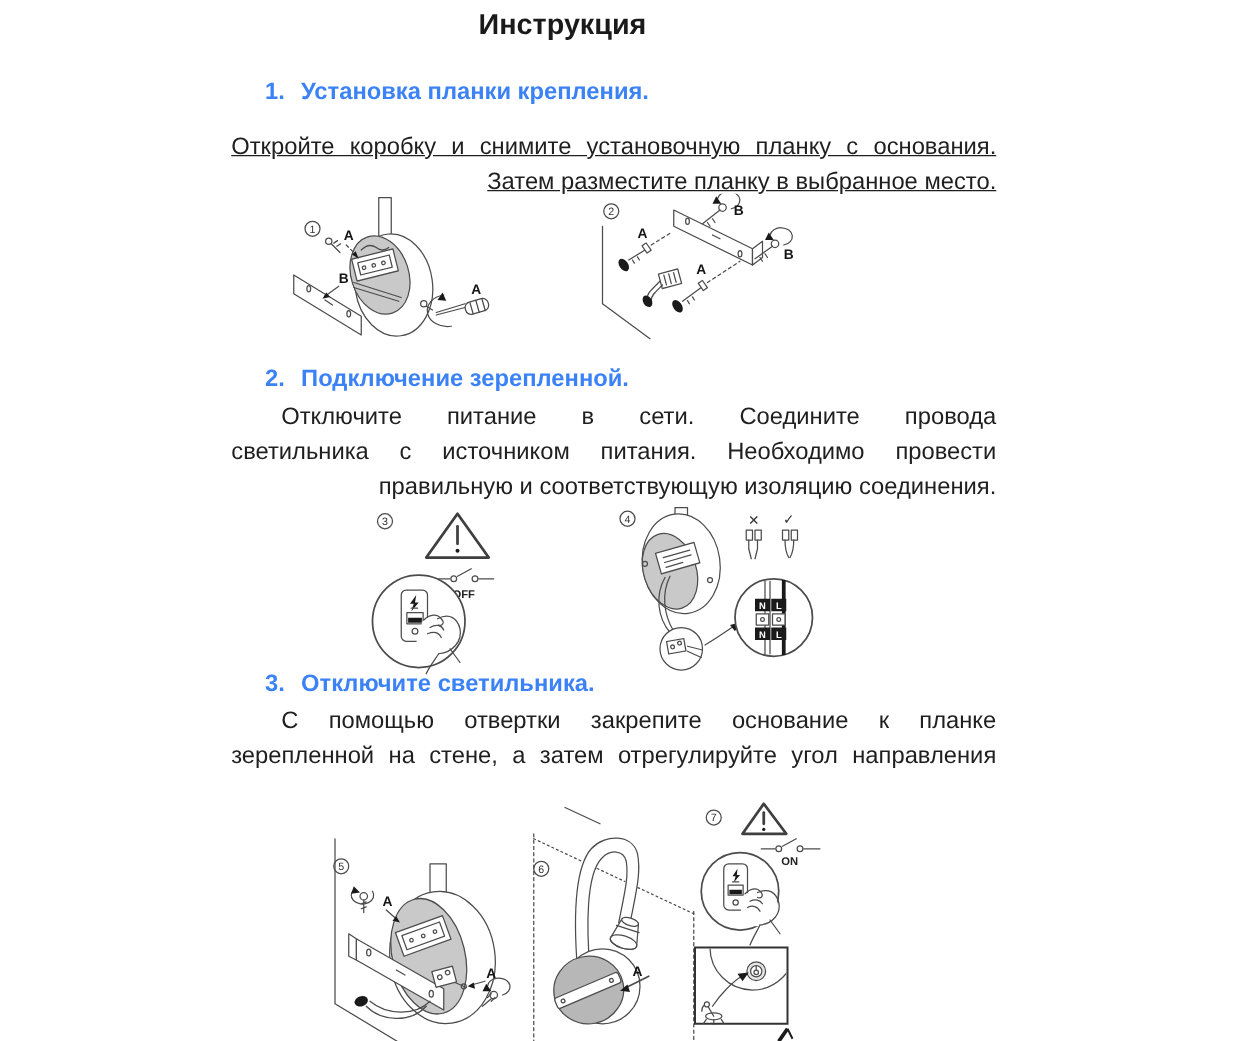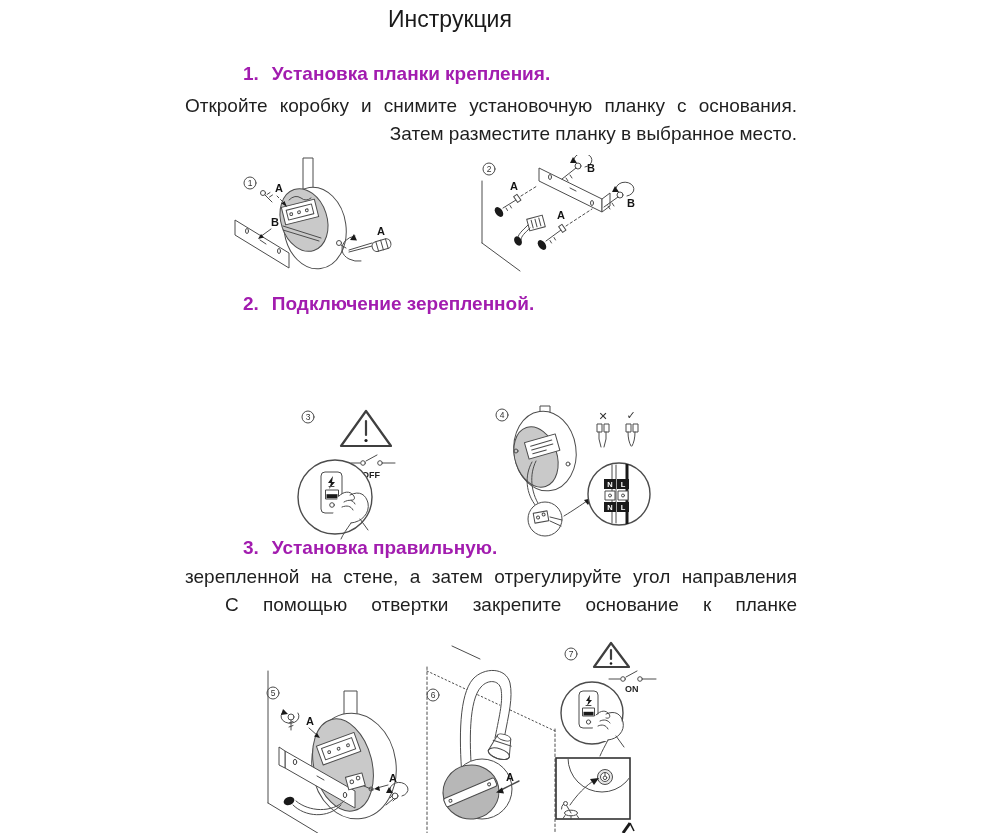--- a/index.html
+++ b/index.html
@@ -2,23 +2,23 @@
 <html><head>
 <meta charset="utf-8">
 <style>
   html,body{margin:0;padding:0;background:#fff;}
   #page{
     position:relative;width:1000px;height:833px;background:#ffffff;
     font-family:"Liberation Sans",sans-serif;color:#1c1c1c;overflow:hidden;
   }
   .doc-title{
     position:absolute;top:6px;left:0;width:900px;text-align:center;
-    font-size:23px;font-weight:400;color:#1a1a1a;
+    font-size:23px;font-weight:700;color:#1a1a1a;
   }
-  .sec-head{position:absolute;left:243px;font-size:19px;font-weight:700;color:#a21caf;white-space:nowrap;}
+  .sec-head{position:absolute;left:212px;font-size:19px;font-weight:700;color:#3b82f6;white-space:nowrap;}
   .sec-head .num{display:inline-block;margin-right:13px;}
   .para{position:absolute;left:185px;width:612px;font-size:19px;line-height:28px;color:#1f1f1f;}
   .jline{text-align:justify;text-align-last:justify;}
   .nline{text-align:right;}
   .indent{padding-left:40px;}
   .fig{position:absolute;}
   
   .ln{fill:none;stroke:#4c4c4c;stroke-width:1;stroke-linecap:round;stroke-linejoin:round;}
   .ln2{fill:none;stroke:#3f3f3f;stroke-width:2.2;stroke-linecap:round;stroke-linejoin:round;}
   .fw{fill:#ffffff;stroke:#4c4c4c;stroke-width:1;stroke-linejoin:round;}
@@ -37,21 +37,21 @@
 </head>
 <body>
 
 <div id="page">
 
   <div class="doc-title">Инструкция</div>
 
   <div class="sec-head" style="top:63px;">
     <span class="num">1.</span><span>Установка планки крепления.</span>
   </div>
-  <div class="para" style="top:92px;">
+  <div class="para" style="top:104px;text-decoration:underline;">
     <div class="jline">Откройте коробку и снимите установочную планку с основания.</div>
     <div class="nline">Затем разместите планку в выбранное место.</div>
   </div>
 
   <svg class="fig" style="left:227px;top:150px;" width="235" height="145" viewBox="0 0 235 145">
     <circle class="ln" cx="23" cy="33" r="6"></circle>
     <text class="cnum" x="23" y="36">1</text>
 
     <path class="fw" d="M76,8 L76,46 L86,48 L86,8 Z"></path>
 
@@ -145,20 +145,25 @@
       <ellipse class="fb" cx="72" cy="90" rx="3.5" ry="5.5" transform="rotate(-35 72 90)"></ellipse>
       <path class="ln" d="M76,86 L91,75 M80,85.5 l1.5,2.5 M84,82.5 l1.5,2.5"></path>
       <rect class="fw" x="90" y="70" width="4" height="7" transform="rotate(-35 92 73)"></rect>
       <path class="ln dash" d="M96,71 L122,54"></path>
     </g>
     <text class="lbl" x="87" y="64">A</text>
   </svg>
 
   <div class="sec-head" style="top:293px;">
     <span class="num">2.</span><span>Подключение зерепленной.</span>
+  </div>
+  <div class="para" style="top:320px;">
+    <div class="jline indent">Отключите питание в сети. Соедините провода</div>
+    <div class="jline">светильника с источником питания. Необходимо провести</div>
+    <div class="nline">правильную и соответствующую изоляцию соединения.</div>
   </div>
 
   <svg class="fig" style="left:288px;top:402px;" width="135" height="140" viewBox="0 0 135 140">
     <circle class="ln" cx="20" cy="15" r="6"></circle>
     <text class="cnum" x="20" y="18">3</text>
     <g>
       <path class="ln2" d="M78,9 L103,44 L53,44 Z"></path>
       <path class="ln2" d="M78,19 V33"></path>
       <circle class="fb" cx="78" cy="38.5" r="1.6"></circle>
     </g>
@@ -238,25 +243,25 @@
       <rect class="fb" x="116" y="100" width="12" height="10"></rect>
       <rect class="fb" x="129" y="100" width="12" height="10"></rect>
     </g>
     <text class="nl" x="122" y="85">N</text>
     <text class="nl" x="135" y="85">L</text>
     <text class="nl" x="122" y="108">N</text>
     <text class="nl" x="135" y="108">L</text>
   </svg>
 
   <div class="sec-head" style="top:537px;">
-    <span class="num">3.</span><span>Установка правильную.</span>
+    <span class="num">3.</span><span>Отключите светильника.</span>
   </div>
   <div class="para" style="top:563px;">
+    <div class="jline indent">С помощью отвертки закрепите основание к планке</div>
     <div class="jline">зерепленной на стене, а затем отрегулируйте угол направления</div>
-    <div class="jline indent">С помощью отвертки закрепите основание к планке</div>
   </div>
 
   <svg class="fig" style="left:243px;top:645px;" width="190" height="190" viewBox="0 0 190 190">
     <circle class="ln" cx="30" cy="48" r="6"></circle>
     <text class="cnum" x="30" y="51">5</text>
     <path class="ln" d="M25,26 V158 M25,158 L78,190"></path>
     <path class="fw" d="M101,46 L101,80 L114,82 L114,46 Z"></path>
     <ellipse class="fw" cx="111" cy="121" rx="42" ry="53" transform="rotate(-8 111 121)"></ellipse>
     <ellipse class="fg" cx="100" cy="120" rx="29" ry="47" transform="rotate(-14 100 120)"></ellipse>
     <path class="fw" d="M42,106 L112,146 L112,163 L42,123 Z"></path>

